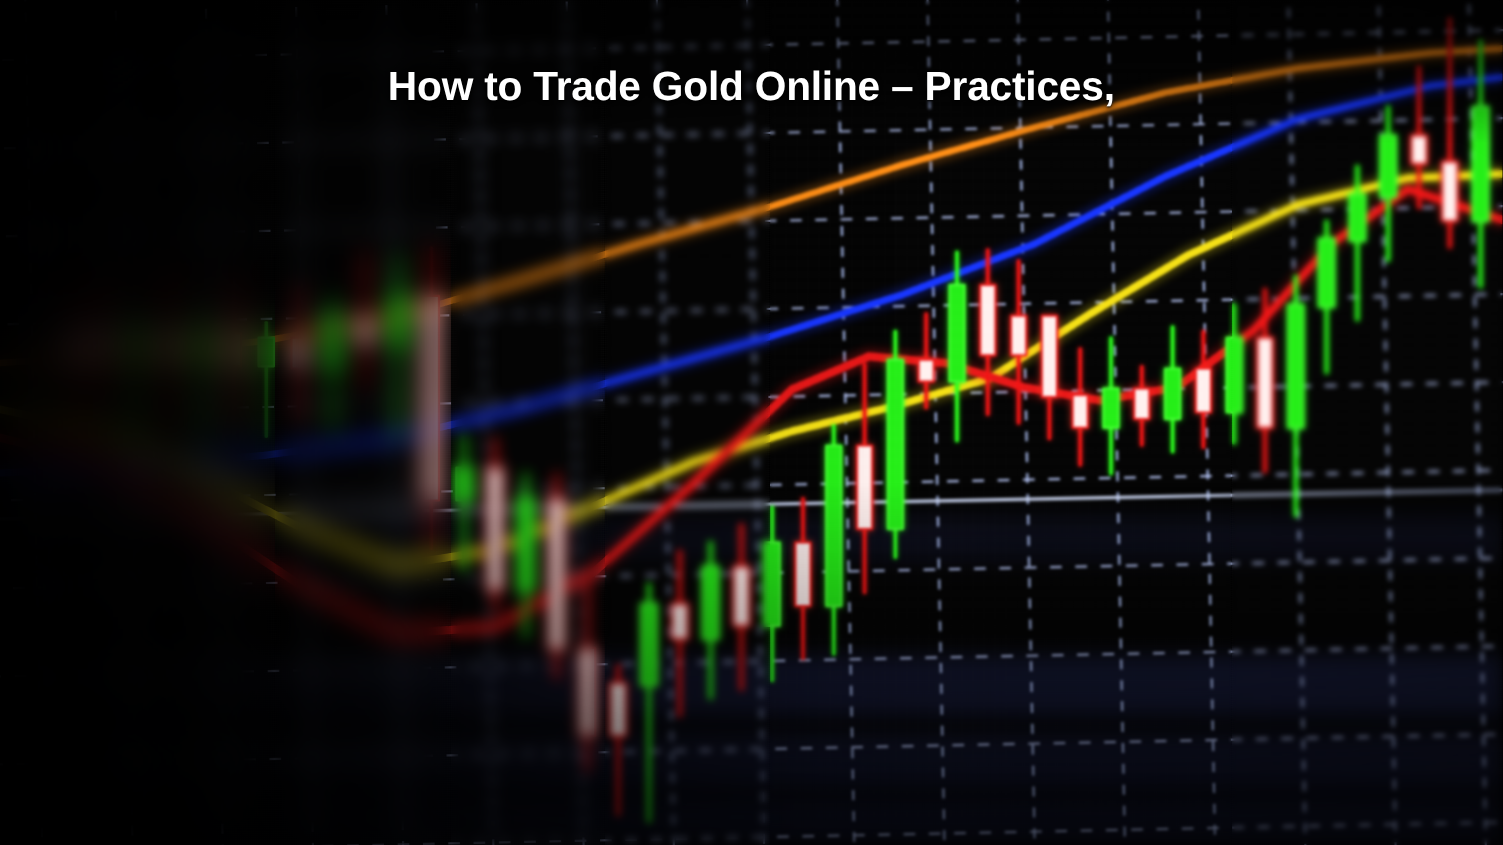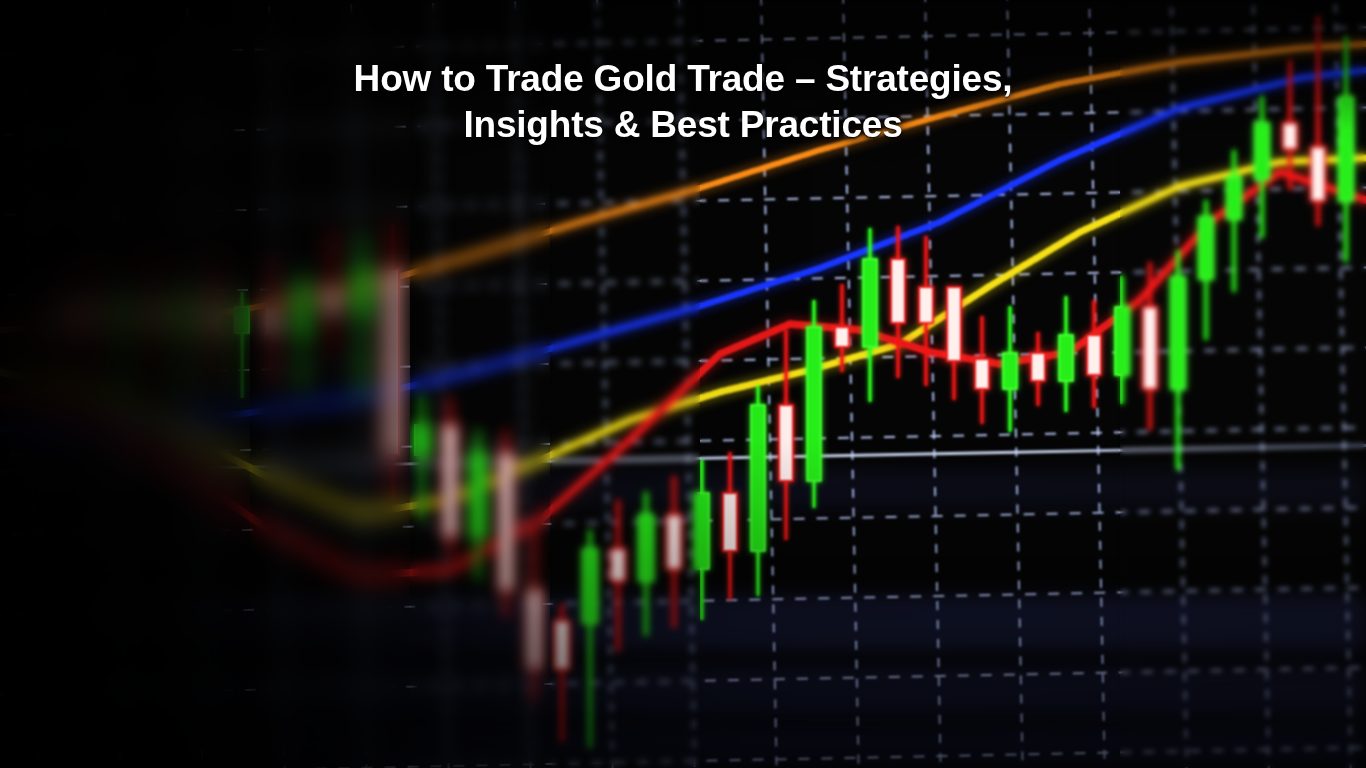--- a/index.html
+++ b/index.html
@@ -358,17 +358,16 @@
   <div class="dof" id="dof4"></div>
   <div class="dof" id="dof5"></div>
   <div class="dof" id="dof6"></div>
 
   <div id="shade"></div>
   <div id="shadeTop"></div>
   <div id="bottomdark"></div>
   <div id="vignette"></div>
 
   <div id="headline">
-    <div>How to Trade Gold Trade – Strategies,</div>
-    <div>Insights &amp; Best Practices</div>
+    <div>How to Trade Gold Online – Practices,</div>
   </div>
 
 </div>
 
 </body></html>

